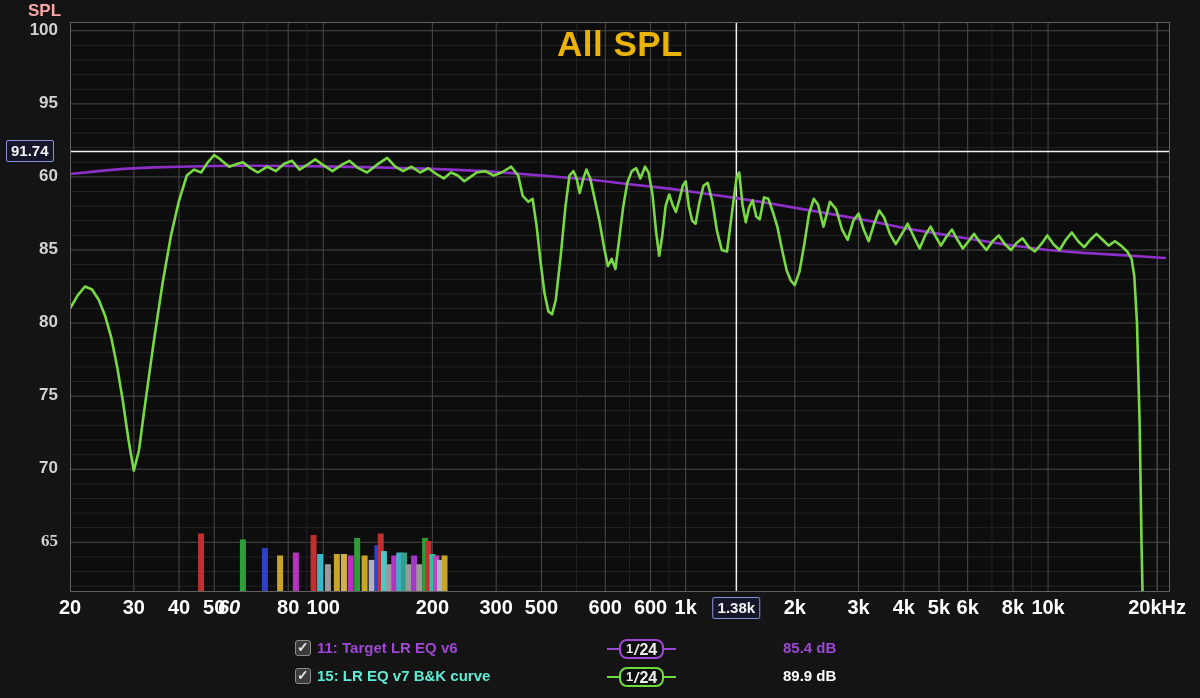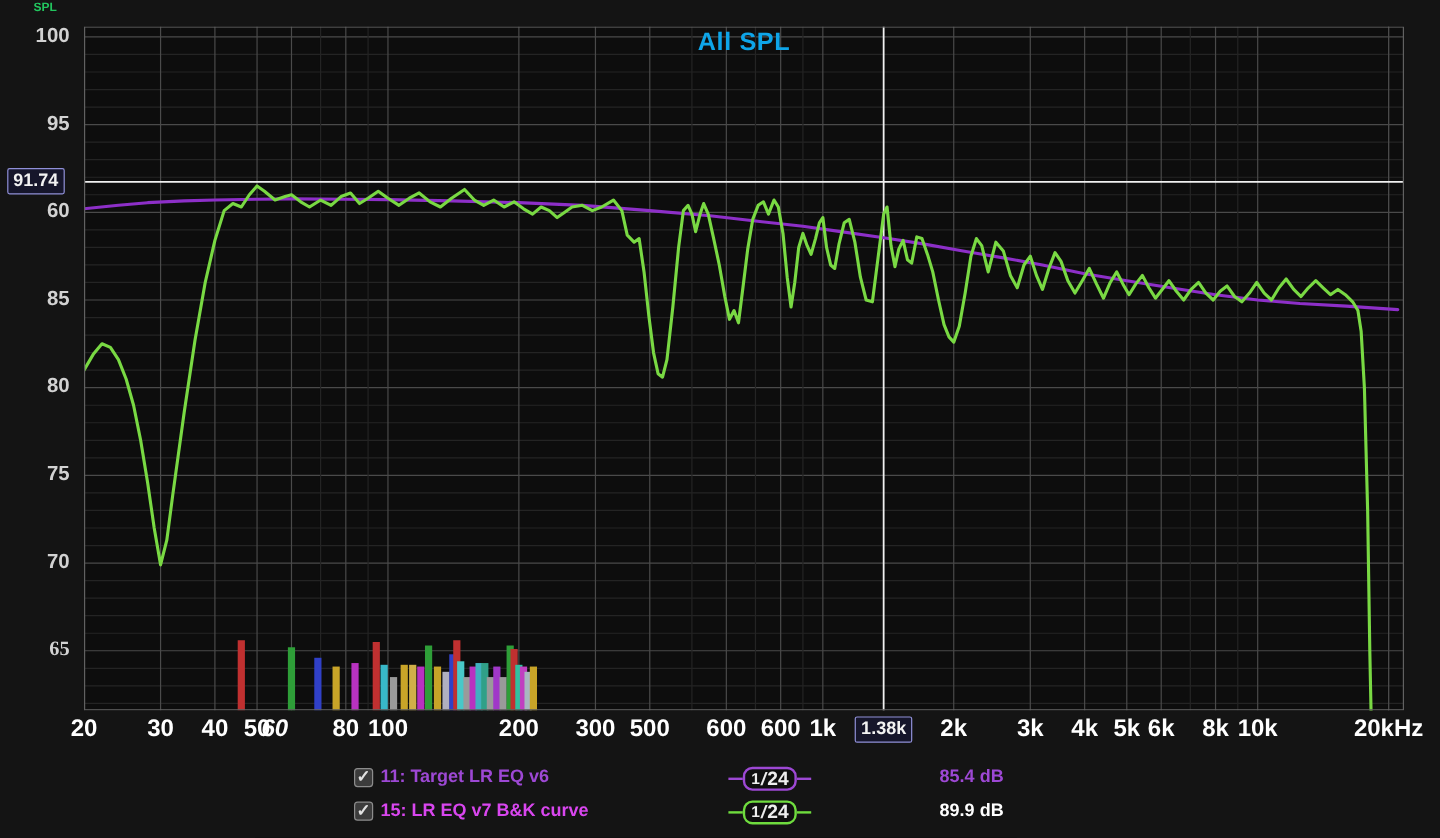--- a/index.html
+++ b/index.html
@@ -4,23 +4,23 @@
 <style>
   html,body{margin:0;padding:0}
   body{
     width:1200px;height:698px;position:relative;overflow:hidden;
     background:#141414;color:#ccc;
     font-family:"Liberation Sans",sans-serif;
     -webkit-font-smoothing:antialiased;
   }
   #plot-area{position:absolute;left:70px;top:22px;width:1100px;height:570px;background:#0d0d0d}
   #chart-svg{display:block}
-  #spl-axis-label{position:absolute;left:28px;top:1px;font-size:10px;font-weight:700;color:#22c55e}
+  #spl-axis-label{position:absolute;left:28px;top:1px;font-size:17px;font-weight:700;color:#fca5a5}
   #chart-title{position:absolute;left:70px;top:24px;width:1100px;text-align:center;
-    font-size:21px;font-weight:700;color:#0ea5e9;letter-spacing:.5px;pointer-events:none}
+    font-size:35px;font-weight:700;color:#eab308;letter-spacing:.5px;pointer-events:none}
   .ylab{position:absolute;left:0;width:58px;text-align:right;font-size:17px;font-weight:600;color:#d2d2d2}
   #xlabels{position:absolute;left:70px;top:596px;width:1130px;height:22px}
   .xlab{position:absolute;top:0;transform:translateX(-50%);font-size:20px;font-weight:600;color:#ffffff;white-space:nowrap}
   .cursor-box{position:absolute;border:1px solid #9090d8;background:rgba(22,22,46,.9);
     color:#f2f2f2;font-size:15px;font-weight:700;padding:0 4px;line-height:20px;border-radius:2px;white-space:nowrap}
   #cursor-spl-box{left:6px;top:140px}
   #cursor-freq-box{top:597px;transform:translateX(-50%)}
   .lrow{position:absolute;left:295px;width:700px;height:22px}
   .cbx{position:absolute;left:0;top:2px;width:16px;height:16px;background:#3c3c3c;
     border:1px solid #8c8c8c;border-radius:3px;box-sizing:border-box;cursor:pointer}
@@ -205,21 +205,21 @@
         <span class="frac-slash">/</span>
         <span class="frac-den">24</span>
       </span>
     <span class="wire" style="background: rgb(157, 72, 212);"></span>
   </div>
   <div class="lvalue" style="color: rgb(157, 72, 212);">85.4 dB</div>
 </div>
 
 <div class="lrow" id="lrow1" style="top:666px">
   <div class="cbx checked"></div>
-  <div class="llabel" style="color: #d946ef;">15: LR EQ v7 B&amp;K  curve</div>
+  <div class="llabel" style="color: #5eead4;">15: LR EQ v7 B&amp;K  curve</div>
   <div class="lbadge">
     <span class="wire" style="background: rgb(111, 220, 62);"></span>
     <span class="fracbox" style="border-color: rgb(111, 220, 62);">
         <span class="frac-num">1</span>
         <span class="frac-slash">/</span>
         <span class="frac-den">24</span>
       </span>
     <span class="wire" style="background: rgb(111, 220, 62);"></span>
   </div>
   <div class="lvalue" style="color: #ffffff;">89.9 dB</div>

